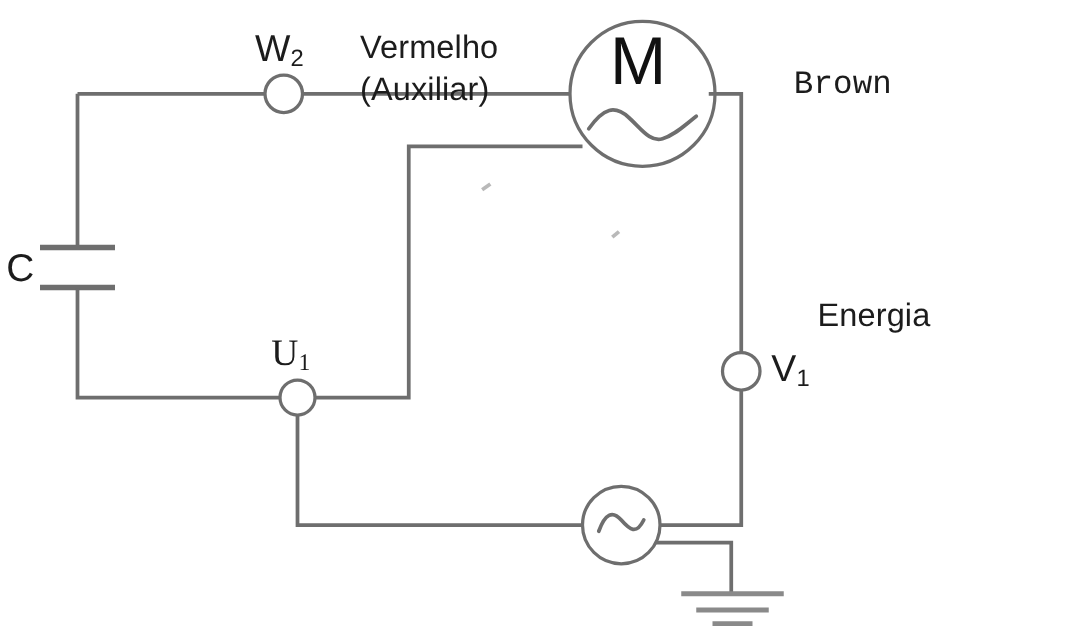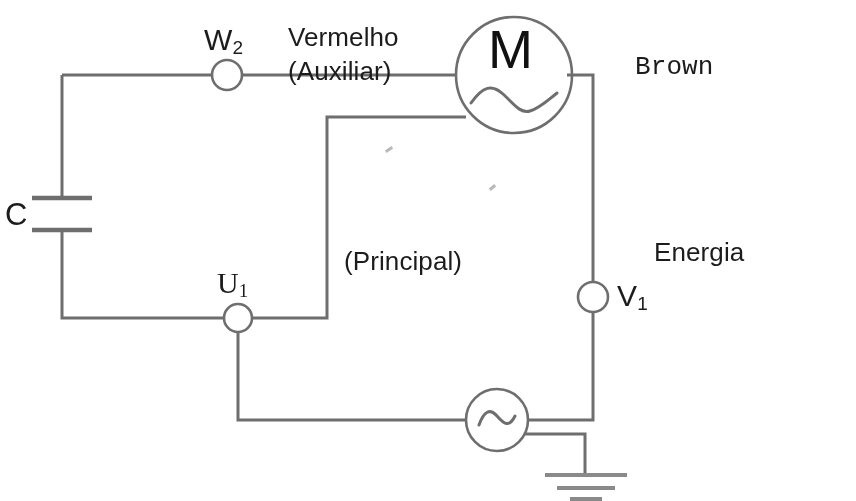--- a/index.html
+++ b/index.html
@@ -139,21 +139,20 @@
 
   <div class="lbl lbl-term" style="left:204px; top:22px;text-align:right;"><span>W</span><span class="sub">2</span></div>
 
   <div class="lbl lbl-term" style="left:217px; top:265px;font-family:Liberation Serif, serif;"><span>U</span><span class="sub">1</span></div>
 
   <div class="lbl lbl-term" style="left:617px; top:278px;"><span>V</span><span class="sub">1</span></div>
 
   <div class="lbl lbl-plain" style="left:288px; top:22px;">Vermelho</div>
   <div class="lbl lbl-plain" style="left:288px; top:44px;margin-top:12px;">(Auxiliar)</div>
 
-  <div class="lbl lbl-plain" style="left:344px; top:246px;">(Principal)</div>
 
   <div class="lbl lbl-plain" style="left:635px; top:52px;font-family:Liberation Mono, monospace;">Brown</div>
 
   <div class="lbl lbl-plain" style="left:618px; top:237px;margin-left:36px;">Energia</div>
 
 
   <div class="speck" style="left:385px; top:148px; width:8px; height:3px; transform:rotate(-35deg);"></div>
   <div class="speck" style="left:489px; top:186px; width:7px; height:3px; transform:rotate(-40deg);"></div>
 
 </div>

